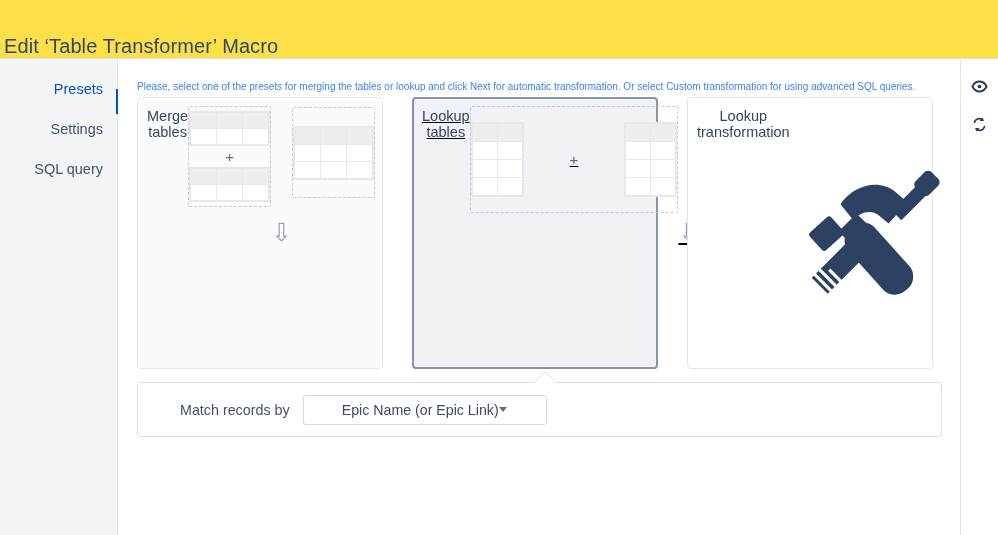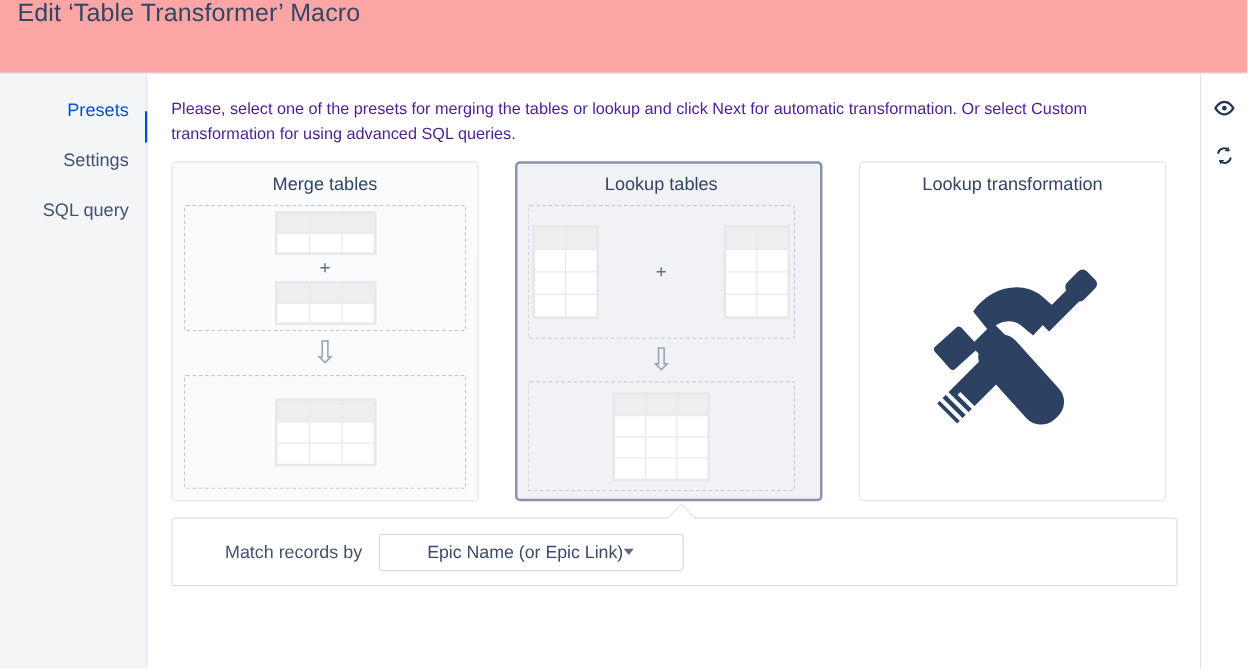--- a/index.html
+++ b/index.html
@@ -15,25 +15,25 @@
     width: 998px; height: 535px;
     background: #ffffff;
     display: flex;
     flex-direction: column;
   }
 
   
   .header {
     height: 59px;
     flex: 0 0 59px;
-    background: #fca5a5;
+    background: #fde047;
     border-bottom: 1px solid #dfe1e6;
     display: flex;
-    align-items: flex-start;
-    padding-left: 14px;
+    align-items: flex-end;
+    padding-left: 4px;
   }
   .header-title {
     font-size: 20px;
     color: #344563;
     letter-spacing: .1px;
   }
 
   
   .body {
     flex: 1 1 auto;
@@ -76,50 +76,51 @@
     flex: 1 1 auto;
     position: relative;
     background: #ffffff;
     padding: 18px 0 0 0;
     min-width: 0;
     overflow: hidden;
   }
   .main-inner { padding: 0 18px 0 19px; }
 
   .intro {
-    font-size: 13px;
+    font-size: 10px;
     line-height: 20px;
-    color: #4c1d95;
+    color: #3b82f6;
     max-width: 800px;
-    margin-bottom: 12px;
+    margin-bottom: 0;
   }
 
   
   .cards {
     display: flex;
     gap: 29px;
     align-items: stretch;
   }
   .card {
     width: 246px;
     height: 272px;
     border: 1px solid #e4e6ea;
     border-radius: 4px;
     background: #fafbfc;
     padding: 8px 9px 9px 9px;
     position: relative;
     cursor: pointer;
     display: flex;
-    flex-direction: column;
+    flex-direction: row;
   }
   .card.plain { background: #ffffff; }
   .card.selected {
     border: 2px solid #8894ae;
     background: #f1f2f5;
     padding: 7px 20px 8px 8px;
+    text-decoration: underline;
   }
   .card-title {
     text-align: center;
     font-size: 14.5px;
     color: #344563;
     margin: 2px 0 8px 0;
   }
   .zone {
     border: 1px dashed #c6c9d1;
     border-radius: 2px;

